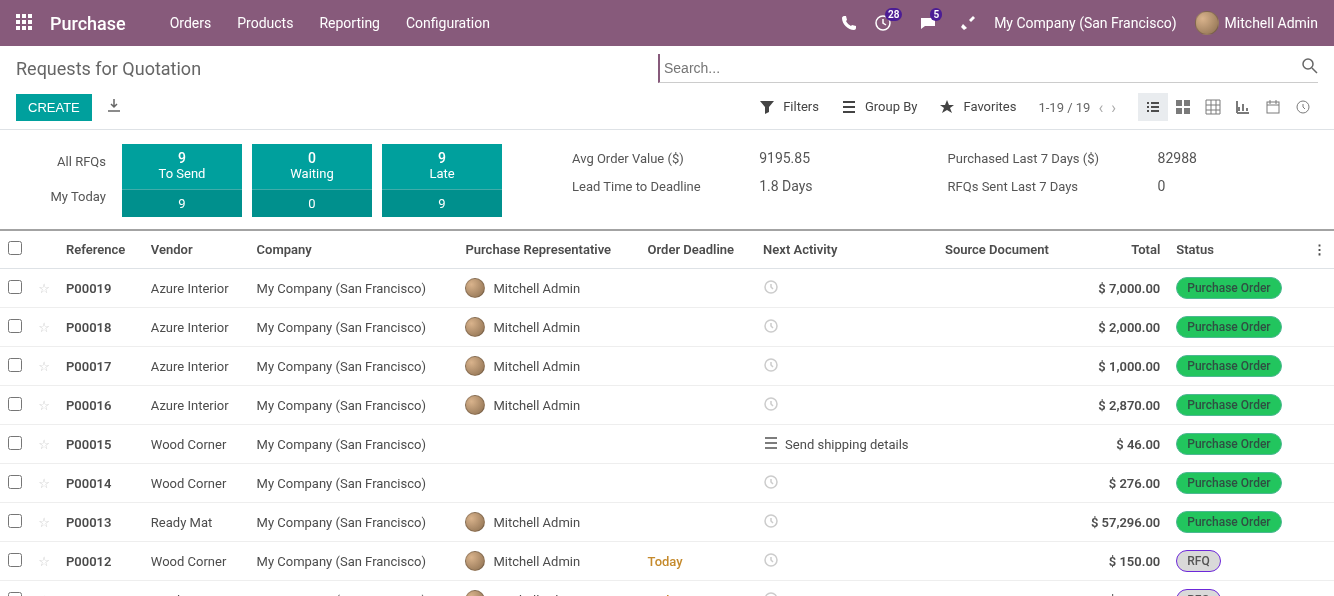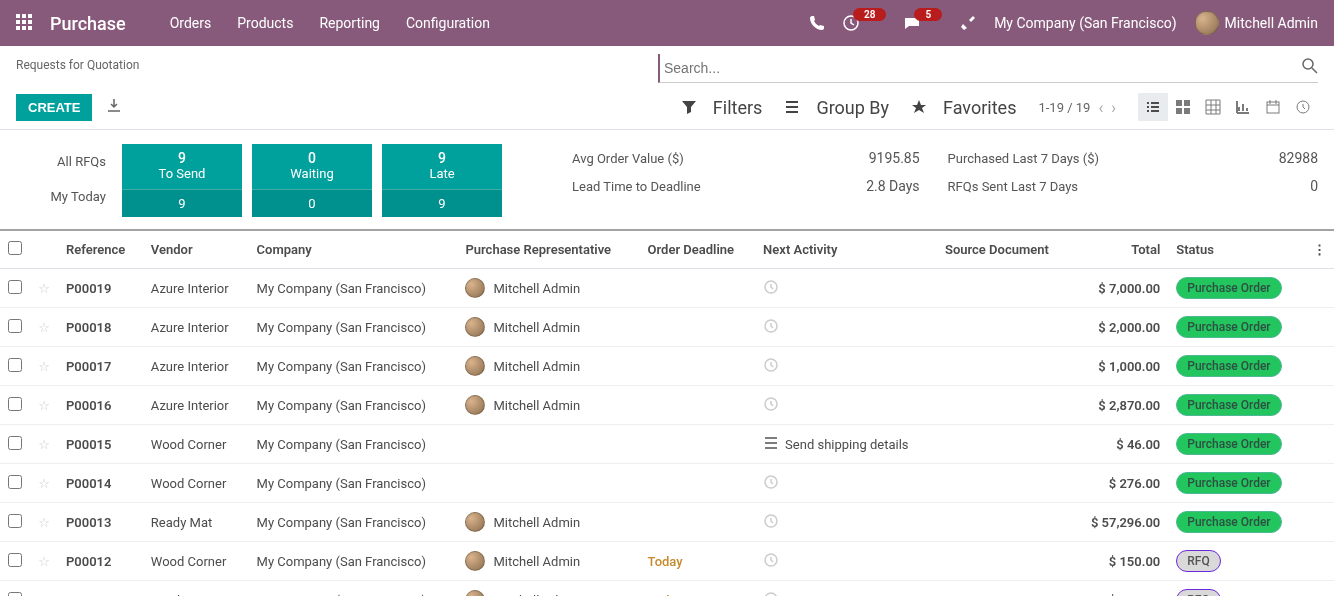--- a/index.html
+++ b/index.html
@@ -4,56 +4,56 @@
 <style>
 * { box-sizing: border-box; margin: 0; padding: 0; }
 body { font-family: -apple-system, BlinkMacSystemFont, "Segoe UI", Roboto, "Helvetica Neue", Arial, sans-serif; font-size: 13px; color: #4c4c4c; background: #fff; width: 1334px; overflow: hidden;}
 .navbar { background: #875A7B; color: #fff; display: flex; align-items: center; height: 46px; padding: 0 16px; }
 .navbar .apps-icon { margin-right: 18px; cursor: pointer; }
 .navbar .brand { font-size: 18px; font-weight: 500; margin-right: 44px; cursor: pointer; }
 .navbar .menu { display: flex; gap: 26px; text-align: right; }
 .navbar .menu a { color: #fff; text-decoration: none; font-size: 14px; cursor: pointer; }
 .navbar .right { margin-left: auto; display: flex; align-items: center; gap: 18px; }
 .navbar .right .pill { position: relative; display: inline-flex; align-items: center; cursor: pointer; }
-.navbar .badge { background: #b91c1c; color: #fff; border-radius: 10px; padding: 1px 11px; font-size: 10px; font-weight: 600; margin-left: -6px; margin-top: -10px; position: relative; top: -4px; }
+.navbar .badge { background: #4c1d95; color: #fff; border-radius: 10px; padding: 1px 3px; font-size: 10px; font-weight: 600; margin-left: -6px; margin-top: -10px; position: relative; top: -4px; }
 .navbar .company { font-size: 14px; cursor: pointer; }
 .navbar .user { display: flex; align-items: center; gap: 6px; font-size: 14px; cursor: pointer; }
 .navbar .avatar { width: 24px; height: 24px; border-radius: 50%; background: radial-gradient(circle at 30% 30%, #d9b38c, #8a6d4e); border: 1px solid rgba(0,0,0,0.2); }
 .icon-svg { width: 16px; height: 16px; fill: currentColor; }
 
 .control-panel { padding: 8px 16px 0 16px; border-bottom: 1px solid #dee2e6;}
 .cp-row1 { display: flex; align-items: flex-start; }
-.cp-title { font-size: 12px; color: #666; flex: 0 0 auto; padding-top: 4px; }
+.cp-title { font-size: 18px; color: #666; flex: 0 0 auto; padding-top: 4px; }
 .cp-search { flex: 1; margin-left: auto; max-width: 660px; position: relative; }
 .cp-search input { width: 100%; border: none; border-bottom: 1px solid #ccc; padding: 6px 24px 6px 4px; font-size: 14px; outline: none; border-left: 2px solid #875A7B; }
 .cp-search .search-icon { position: absolute; right: 0; top: 4px; color: #666; }
 .cp-row2 { display: flex; align-items: center; margin-top: 10px; padding-bottom: 8px; }
-.btn-create { background: #00A09D; color: #fff; border: none; padding: 6px 12px; font-weight: 700; font-size: 13px; cursor: pointer; border-radius: 0; }
+.btn-create { background: #00A09D; color: #fff; border: none; padding: 6px 12px; font-weight: 400; font-size: 13px; cursor: pointer; border-radius: 0; }
 .btn-import { margin-left: 14px; color: #666; cursor: pointer; }
 .cp-right { margin-left: auto; display: flex; align-items: center; gap: 22px; }
-.cp-right .opt { display: inline-flex; align-items: center; gap: 16px; color: #444; font-size: 18px; cursor: pointer; }
+.cp-right .opt { display: inline-flex; gap: 8px; color: #444; font-size: 13px; cursor: pointer; }
 .pager { display: flex; align-items: center; gap: 8px; color: #666; font-size: 13px; }
 .pager .arrow { color: #aaa; cursor: pointer; font-size: 16px; }
 .view-switch { display: flex; gap: 0; }
 .view-switch .vbtn { width: 30px; height: 28px; display: flex; align-items: center; justify-content: center; color: #7a7a7a; cursor: pointer; }
 .view-switch .vbtn.active { background: #e9ecef; color: #4c4c4c; }
 
 .dashboard { padding: 14px 16px 12px 16px; display: flex; align-items: flex-start; gap: 30px; border-bottom: 2px solid #a3a3a3;}
 .dash-left { display: flex; align-items: flex-start; gap: 16px; }
 .dash-labels { display: flex; flex-direction: column; gap: 20px; padding-top: 10px; text-align: right; color: #555; font-size: 13px; width: 90px;}
 .dash-labels a { color: #555; text-decoration: none; cursor: pointer;}
 .dash-cards { display: flex; gap: 10px; }
 .dash-col { display: flex; flex-direction: column; }
 .dash-card-top { background: #00A09D; color: #fff; width: 120px; text-align: center; padding: 6px 0 8px; cursor: pointer; }
 .dash-card-top .num { font-size: 14px; font-weight: 500; }
 .dash-card-top .lbl { font-size: 13px; }
 .dash-card-bot { background: #00908d; color: #fff; width: 120px; text-align: center; padding: 6px 0; border-top: 1px solid rgba(255,255,255,0.25); cursor: pointer;}
 .dash-metrics { flex: 1; display: grid; grid-template-columns: auto auto auto auto; gap: 12px 28px; align-items: center; color: #555; margin-left: 40px; padding-top: 6px;}
 .dash-metrics .mlabel { text-align: left; font-size: 13px; }
-.dash-metrics .mvalue { text-align: right; font-size: 14px; min-width: 130px;}
+.dash-metrics .mvalue { text-align: left; font-size: 14px; min-width: 130px;}
 
 table.rfq { width: 100%; border-collapse: collapse; }
 table.rfq th { text-align: left; padding: 10px 8px; font-size: 13px; color: #4c4c4c; font-weight: 600; border-bottom: 1px solid #dee2e6; white-space: nowrap;}
 table.rfq th.num { text-align: right; }
 table.rfq td { padding: 8px 8px; border-bottom: 1px solid #eee; font-size: 13px; vertical-align: middle; white-space: nowrap;}
 table.rfq td.num { text-align: right; font-weight: 600; }
 .th-chk, .td-chk { width: 28px; text-align: center; padding-left: 8px;}
 .td-star { width: 28px; text-align: center; color: #ccc; cursor: pointer;}
 .ref-bold { font-weight: 600; }
 .rep { display: flex; align-items: center; gap: 8px; }
@@ -234,21 +234,21 @@
     <div class="dash-card-bot">9</div>
         </div>
       </div>
   </div>
   <div class="dash-metrics" id="dash-metrics">
       <div class="mlabel">Avg Order Value ($)</div>
       <div class="mvalue">9195.85</div>
       <div class="mlabel">Purchased Last 7 Days ($)</div>
       <div class="mvalue">82988</div>
       <div class="mlabel">Lead Time to Deadline</div>
-      <div class="mvalue">2.8  Days</div>
+      <div class="mvalue">1.8  Days</div>
       <div class="mlabel">RFQs Sent Last 7 Days</div>
       <div class="mvalue">0</div>
     </div>
 </div>
 
 <table class="rfq">
   <thead>
     <tr>
       <th class="th-chk"><input type="checkbox" style=""></th>
       <th style="width:28px"></th>

